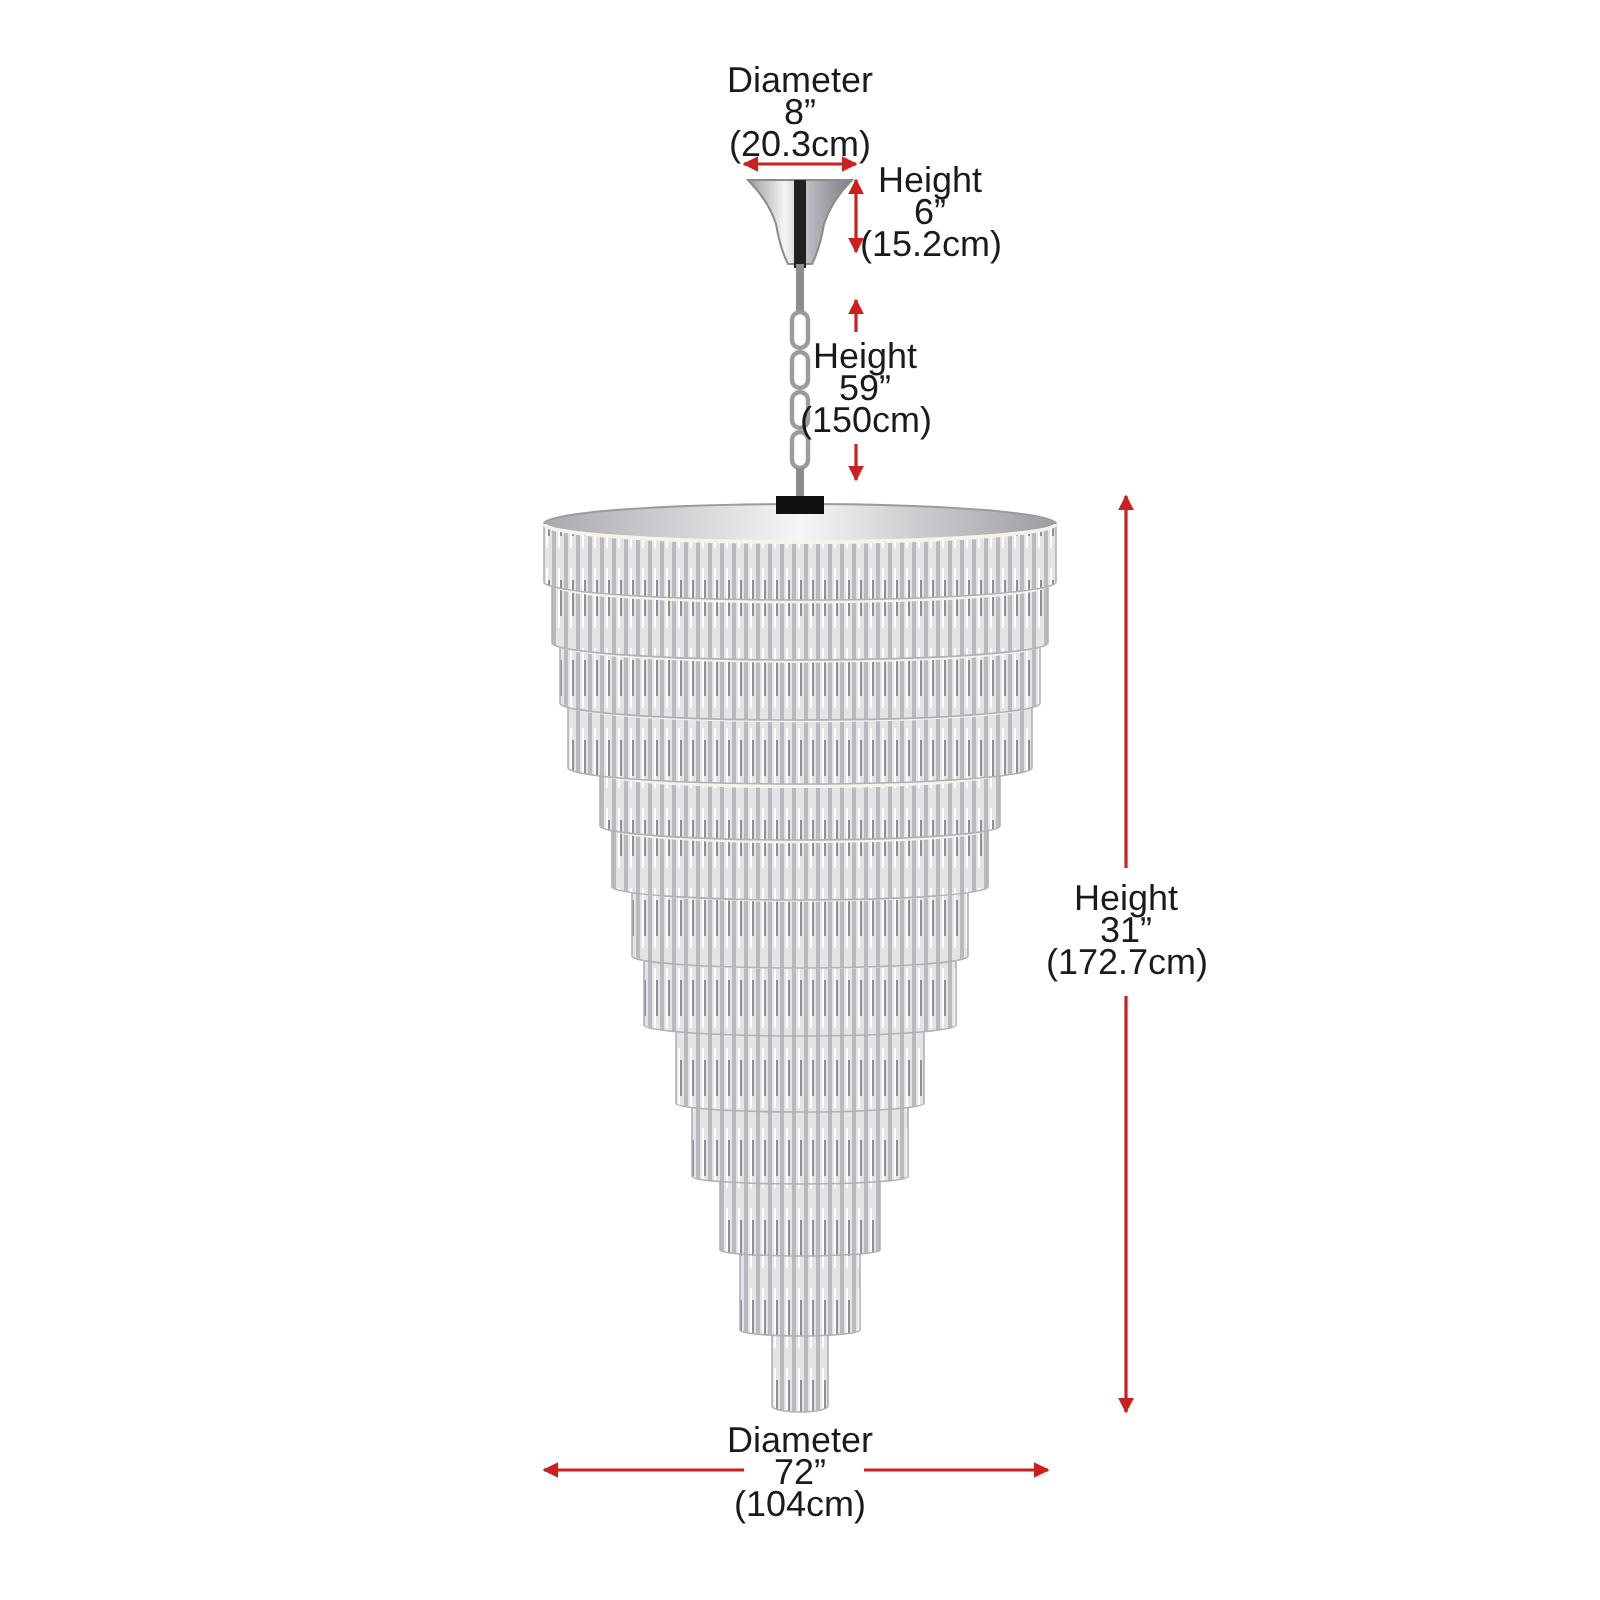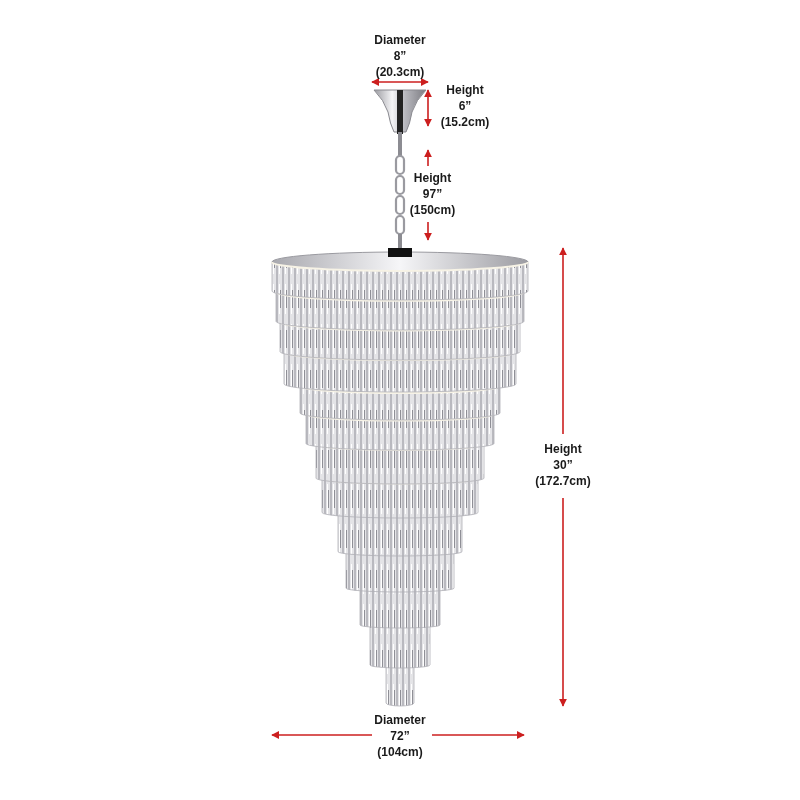--- a/index.html
+++ b/index.html
@@ -1,18 +1,18 @@
 <!DOCTYPE html>
 <html><head>
   <meta charset="utf-8">
   <style>
     html, body { margin: 0; padding: 0; background: #ffffff; }
     body { width: 800px; height: 800px; position: relative; overflow: hidden;
            font-family: "Liberation Sans", sans-serif; color: #1a1a1a; }
-    .label { position: absolute; text-align: center; font-size: 12px; line-height: 16px; white-space: nowrap; font-weight: bold; }
+    .label { position: absolute; text-align: center; font-size: 18px; line-height: 16px; white-space: nowrap; }
     .label span { display: block; }
     svg.art { position: absolute; left: 0; top: 0; }
   </style>
 </head>
 <body>
 
 <svg class="art" width="800" height="800" viewBox="0 0 800 800">
   <defs>
     <marker id="ah" viewBox="0 0 10 10" refX="9" refY="5" markerWidth="5" markerHeight="5" orient="auto-start-reverse">
       <path d="M0,0 L10,5 L0,10 z" fill="#cc1f1f"></path>
@@ -133,27 +133,27 @@
 </div>
 
 <div class="label" style="left:430px; top:82px; width:70px;">
   <span>Height</span>
   <span>6”</span>
   <span>(15.2cm)</span>
 </div>
 
 <div class="label" style="left:400px; top:170px; width:65px;">
   <span>Height</span>
-  <span>97”</span>
+  <span>59”</span>
   <span>(150cm)</span>
 </div>
 
 <div class="label" style="left:523px; top:441px; width:80px;">
   <span>Height</span>
-  <span>30”</span>
+  <span>31”</span>
   <span>(172.7cm)</span>
 </div>
 
 <div class="label" style="left:362px; top:712px; width:76px;">
   <span>Diameter</span>
   <span>72”</span>
   <span>(104cm)</span>
 </div>
 
 </body></html>

